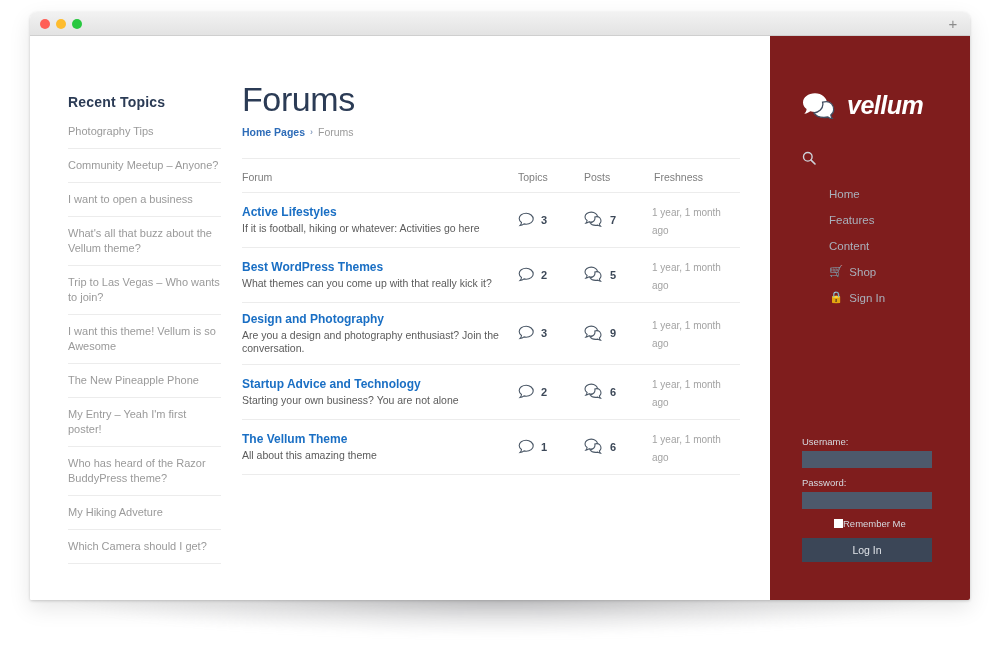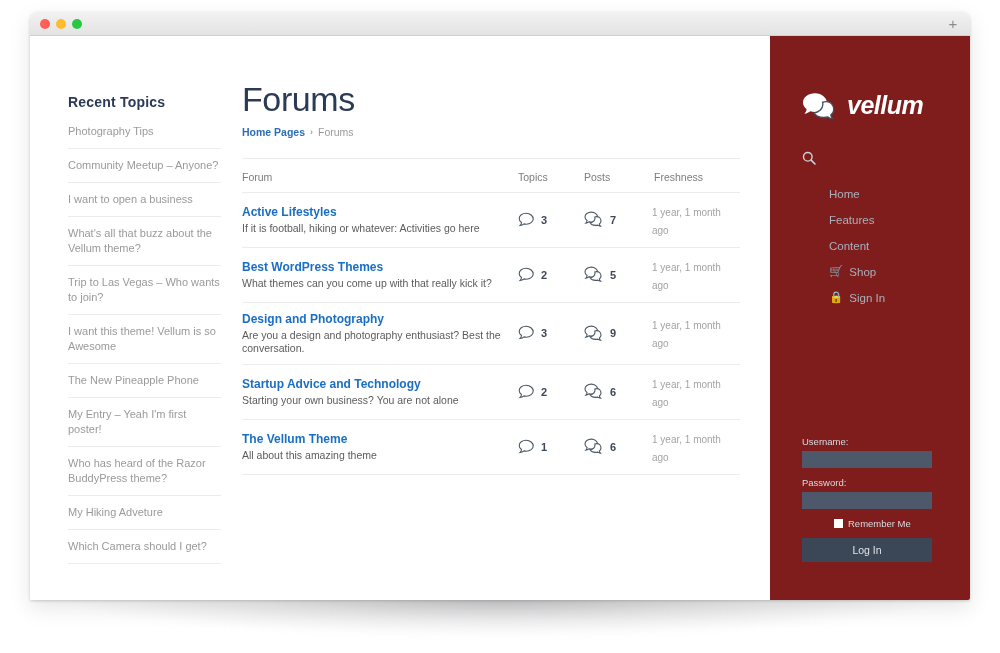--- a/index.html
+++ b/index.html
@@ -233,21 +233,21 @@
     background: #4d596b;
     border: none;
     outline: none;
     margin-bottom: 9px;
     font-family: "Liberation Sans", sans-serif;
     font-size: 10px;
     color: #fff;
     padding: 0 5px;
   }
   #remember-row {
-    display: flex; align-items: center; gap: 5px;
+    display: flex; align-items: center; 
     margin: 3px 0 9px 0;
     padding-left: 32px;
   }
   #remember-box {
     width: 9px; height: 9px;
     background: #ffffff;
     border: none;
     flex: none;
     cursor: pointer;
   }
@@ -388,21 +388,21 @@
                       <path d="M12.8 5.6c-0.7 0-1.4 0.1-2 0.3 0.1 0.4 0.2 0.8 0.2 1.2 0 2.4-2.1 4.3-5 4.7 0.9 1.5 3.1 2.6 5.6 2.6 0.8 0 1.5-0.1 2.2-0.3 0.6 0.5 1.5 1 2.7 1.1 -0.6-0.6-1-1.3-1.1-2.2 1-0.7 1.6-1.8 1.6-2.9C17 7.6 15.1 5.6 12.8 5.6z" fill="#ffffff" stroke="#4a5766" stroke-width="1.1"></path>
                     </svg>
                     <span class="num">5</span>
                   </div>
                 </div>
                 <div class="col col-fresh"><span class="freshness">1 year, 1 month ago</span></div>
               </div>
               <div class="frow">
                 <div class="col col-forum">
                   <a href="#" class="frow-title">Design and Photography</a>
-                  <div class="frow-desc">Are you a design and photography enthusiast? Best the conversation.</div>
+                  <div class="frow-desc">Are you a design and photography enthusiast? Join the conversation.</div>
                 </div>
                 <div class="col col-topics">
                   <div class="count-cell">
                     <svg width="17" height="16" viewBox="0 0 17 16" class="bubble-svg">
                       <path d="M8.2 1.2C4.3 1.2 1.2 3.6 1.2 6.5c0 1.6 0.9 3 2.3 4 -0.1 1.2-0.6 2.2-1.4 3 1.7-0.2 3-0.9 3.9-1.6 0.7 0.2 1.5 0.3 2.2 0.3 3.9 0 7-2.4 7-5.3S12.1 1.2 8.2 1.2z" fill="none" stroke="#4a5766" stroke-width="1.1"></path>
                     </svg>
                     <span class="num">3</span>
                   </div>
                 </div>
                 <div class="col col-posts">

